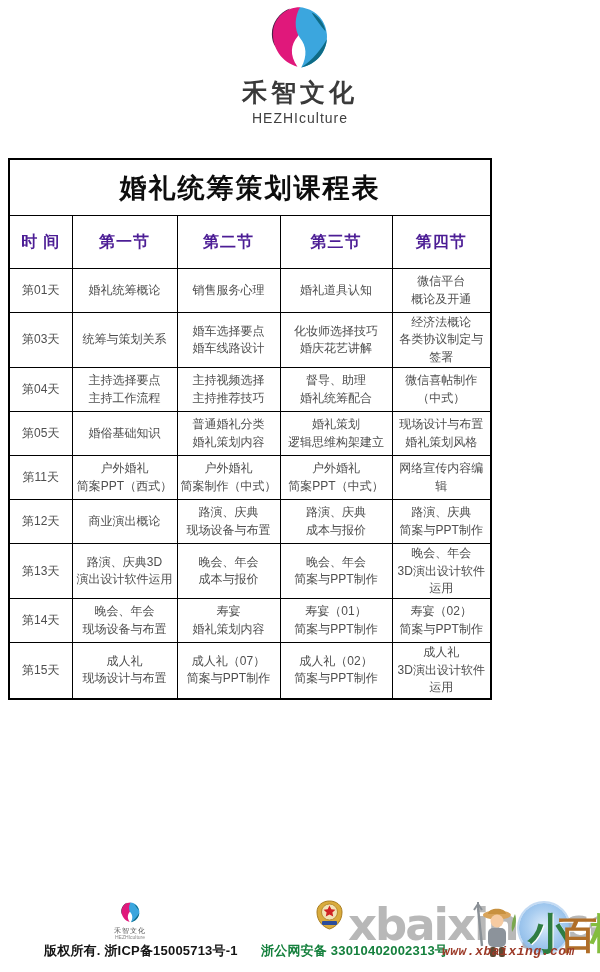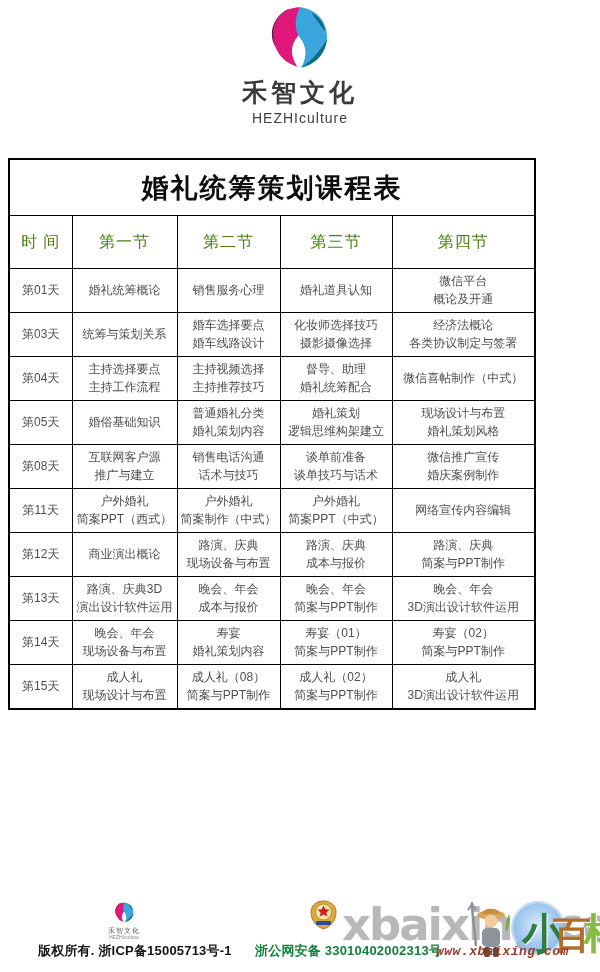--- a/index.html
+++ b/index.html
@@ -6,28 +6,28 @@
   body{
     width:600px;height:972px;background:#ffffff;position:relative;overflow:hidden;
     font-family:"Liberation Sans",sans-serif;color:#222;
   }
   
   .header{position:absolute;top:6px;left:0;width:600px;text-align:center;}
   .logo-mark{width:64px;height:64px;display:inline-block;}
   .brand-cn{font-size:25px;font-weight:600;color:#3a3a3a;letter-spacing:4px;margin-top:2px;}
   .brand-en{font-size:14px;font-weight:500;color:#3f3f3f;letter-spacing:1px;margin-top:1px;}
   
-  .table-wrap{position:absolute;left:8px;top:158px;width:528px;}
+  .table-wrap{position:absolute;left:8px;top:158px;width:484px;}
   table.course{width:100%;border-collapse:collapse;table-layout:fixed;border:2px solid #000;}
   table.course td,table.course th{border:1px solid #000;text-align:center;vertical-align:middle;padding:1px 1px;}
   .title-cell{height:53px;font-family:"Liberation Serif",serif;font-size:27px;font-weight:bold;color:#0d0d0d;letter-spacing:2px;}
-  .head-row th{height:50px;font-family:"Liberation Serif",serif;font-size:16px;font-weight:normal;color:#4d7c0f;letter-spacing:1px;}
+  .head-row th{height:50px;font-family:"Liberation Serif",serif;font-size:16px;font-weight:bold;color:#4c1d95;letter-spacing:1px;}
   tbody td{height:41px;font-size:12px;line-height:1.45;color:#4e4e4e;white-space:pre-line;}
   
-  .footer{position:absolute;left:10px;top:898px;width:514px;height:74px;}
+  .footer{position:absolute;left:16px;top:898px;width:514px;height:74px;}
   .f-brand{position:absolute;left:84px;top:4px;width:60px;text-align:center;z-index:1;}
   .f-logo{width:21px;height:21px;display:inline-block;}
   .f-brand-cn{font-size:7px;color:#555;letter-spacing:1px;line-height:1.1;}
   .f-brand-en{font-size:5px;color:#888;line-height:1.1;}
   .f-copy{position:absolute;left:28px;top:44px;font-size:13px;font-weight:bold;color:#141414;z-index:1;letter-spacing:0.2px;}
   .f-badge{position:absolute;left:300px;top:2px;width:27px;height:30px;z-index:1;}
   .f-sec{position:absolute;left:245px;top:44px;font-size:13px;font-weight:bold;color:#15803d;z-index:1;letter-spacing:0.2px;}
   .wm-text{
     position:absolute;left:332px;top:0px;z-index:3;
     font-family:"DejaVu Sans",sans-serif;font-size:45px;font-weight:bold;
@@ -119,21 +119,21 @@
           <td>婚礼道具认知</td>
           <td>微信平台
 概论及开通</td>
         </tr>
         <tr>
           <td>第03天</td>
           <td>统筹与策划关系</td>
           <td>婚车选择要点
 婚车线路设计</td>
           <td>化妆师选择技巧
-摄影摄像选择</td>
+婚庆花艺讲解</td>
           <td>经济法概论
 各类协议制定与签署</td>
         </tr>
         <tr>
           <td>第04天</td>
           <td>主持选择要点
 主持工作流程</td>
           <td>主持视频选择
 主持推荐技巧</td>
           <td>督导、助理
@@ -144,31 +144,20 @@
           <td>第05天</td>
           <td>婚俗基础知识</td>
           <td>普通婚礼分类
 婚礼策划内容</td>
           <td>婚礼策划
 逻辑思维构架建立</td>
           <td>现场设计与布置
 婚礼策划风格</td>
         </tr>
         <tr>
-          <td>第08天</td>
-          <td>互联网客户源
-推广与建立</td>
-          <td>销售电话沟通
-话术与技巧</td>
-          <td>谈单前准备
-谈单技巧与话术</td>
-          <td>微信推广宣传
-婚庆案例制作</td>
-        </tr>
-        <tr>
           <td>第11天</td>
           <td>户外婚礼
 简案PPT（西式）</td>
           <td>户外婚礼
 简案制作（中式）</td>
           <td>户外婚礼
 简案PPT（中式）</td>
           <td>网络宣传内容编辑</td>
         </tr>
         <tr>
@@ -200,21 +189,21 @@
 婚礼策划内容</td>
           <td>寿宴（01）
 简案与PPT制作</td>
           <td>寿宴（02）
 简案与PPT制作</td>
         </tr>
         <tr>
           <td>第15天</td>
           <td>成人礼
 现场设计与布置</td>
-          <td>成人礼（08）
+          <td>成人礼（07）
 简案与PPT制作</td>
           <td>成人礼（02）
 简案与PPT制作</td>
           <td>成人礼
 3D演出设计软件运用</td>
         </tr>
       </tbody>
   </table>
 </div>
 

